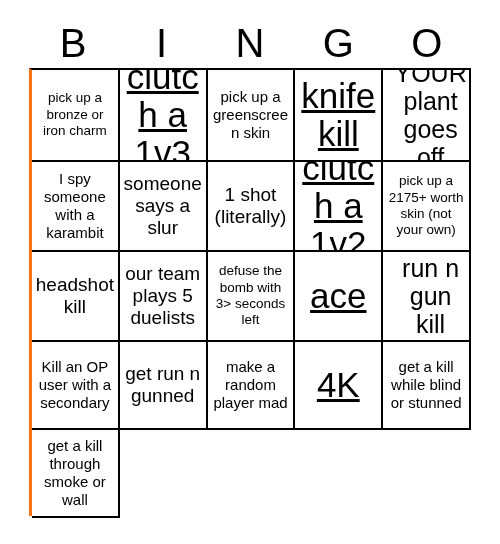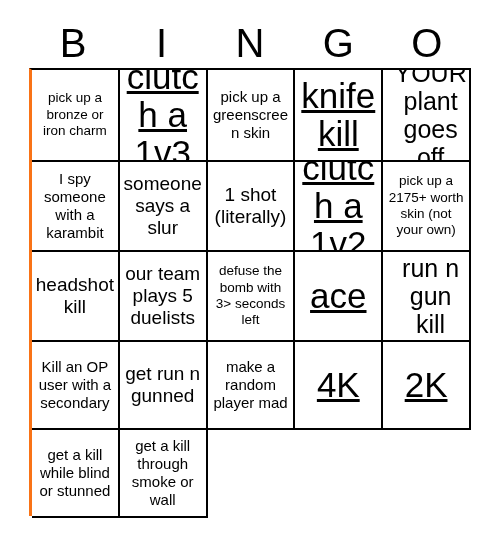--- a/index.html
+++ b/index.html
@@ -151,23 +151,20 @@
       </div>
       <div class="cell sz-md">
         <span class="cell-text">get run n gunned</span>
       </div>
       <div class="cell sz-sm">
         <span class="cell-text">make a random player mad</span>
       </div>
       <div class="cell sz-xl">
         <span class="cell-text">4K</span>
       </div>
-      <div class="cell sz-xl">
-        <span class="cell-text">2K</span>
-      </div>
       <div class="cell sz-sm">
         <span class="cell-text">get a kill while blind or stunned</span>
       </div>
       <div class="cell sz-sm">
         <span class="cell-text">get a kill through smoke or wall</span>
       </div>
     </div>
 
 </div>
 

